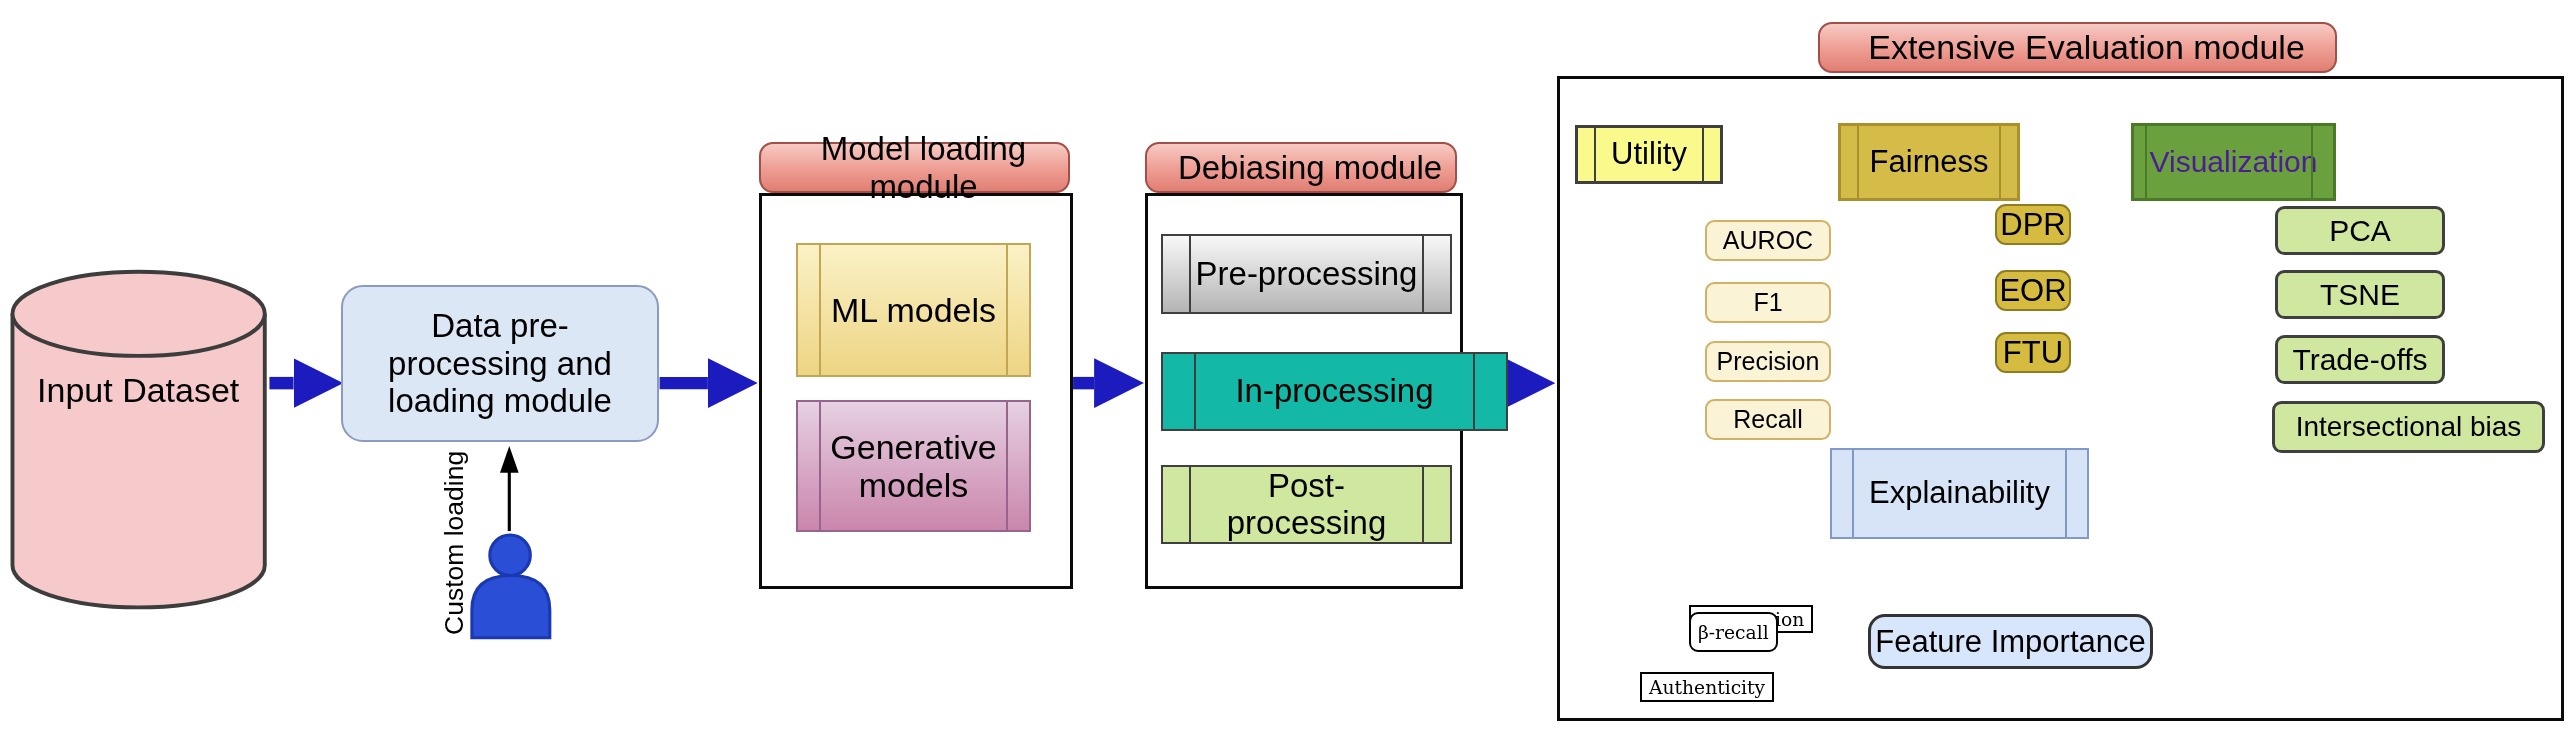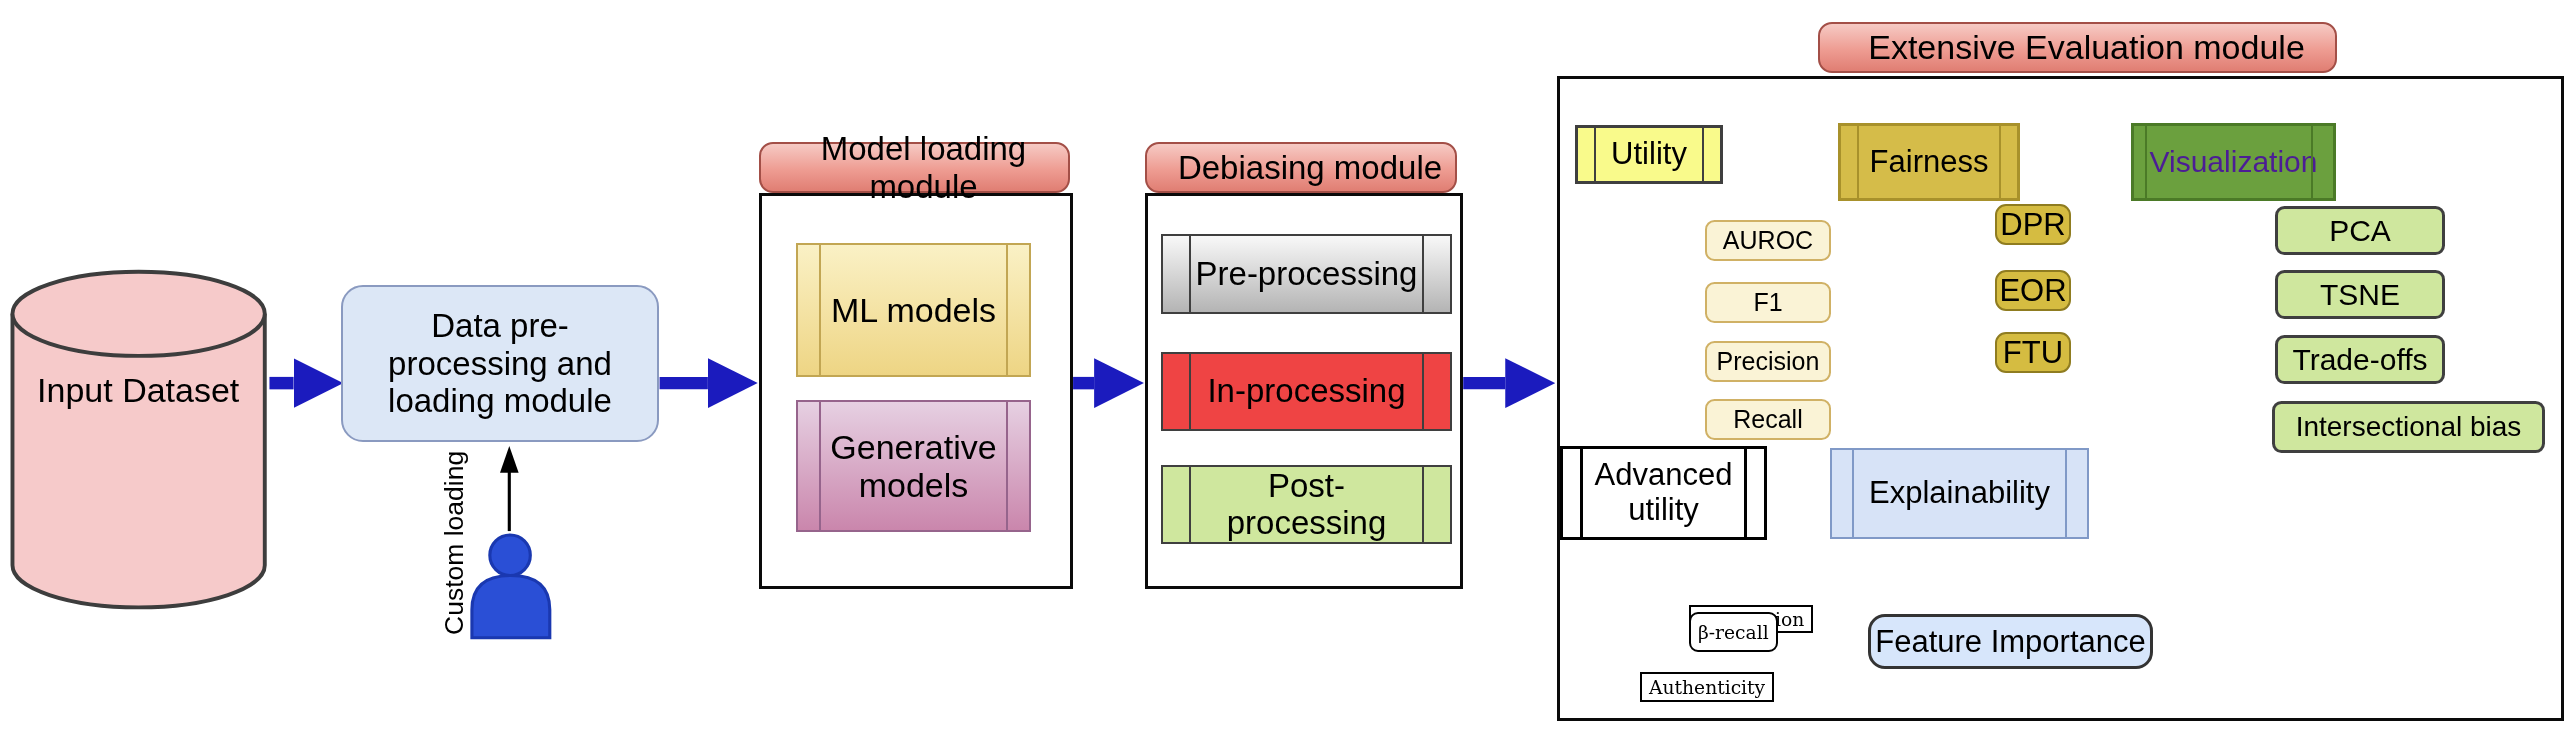--- a/index.html
+++ b/index.html
@@ -111,22 +111,22 @@
   </div>
 
   <div class="box hdr" style="left:1145px;top:142px;width:312px;height:51px;">Debiasing module</div>
   <div class="box container" style="left:1145px;top:193px;width:318px;height:396px;"></div>
   <div class="proc" style="left:1161px;top:234px;width:291px;height:80px;font-size:33px;
        background:linear-gradient(#f8f8f8,#b4b4b4);border:2.3px solid #3f3f3f;">
     <i class="bar bl" style="background:#3f3f3f;"></i>
     <i class="bar br" style="background:#3f3f3f;"></i>
     <span>Pre-processing</span>
   </div>
-  <div class="proc" style="left:1161px;top:352px;width:291px;height:79px;font-size:33px;
-       background:#ef4444;border:2.3px solid #3f3f3f;">
+  <div class="proc" style="left:1161px;top:352px;width:347px;height:79px;font-size:33px;
+       background:#14b8a6;border:2.3px solid #3f3f3f;">
     <i class="bar bl" style="background:#3f3f3f;"></i>
     <i class="bar br" style="background:#3f3f3f;"></i>
     <span>In-processing</span>
   </div>
   <div class="proc" style="left:1161px;top:465px;width:291px;height:79px;font-size:33px;
        background:#cfe79e;border:2.3px solid #3f3f3f;">
     <i class="bar bl" style="background:#3f3f3f;"></i>
     <i class="bar br" style="background:#3f3f3f;"></i>
     <span style="width:183px;">Post-processing</span>
   </div>
@@ -170,26 +170,20 @@
   </div>
   <div class="rounded-item" style="left:2275px;top:206px;width:170px;height:49px;font-size:30px;
        background:#cfe79e;border:3.1px solid #3f3f3f;border-radius:9.4px;">PCA</div>
   <div class="rounded-item" style="left:2275px;top:270px;width:170px;height:49px;font-size:30px;
        background:#cfe79e;border:3.1px solid #3f3f3f;border-radius:9.4px;">TSNE</div>
   <div class="rounded-item" style="left:2275px;top:335px;width:170px;height:49px;font-size:30px;
        background:#cfe79e;border:3.1px solid #3f3f3f;border-radius:9.4px;">Trade-offs</div>
   <div class="rounded-item" style="left:2272px;top:401px;width:273px;height:52px;font-size:28px;
        background:#cfe79e;border:3.1px solid #3f3f3f;border-radius:9.4px;">Intersectional bias</div>
 
-  <div class="proc" style="left:1560px;top:446px;width:207px;height:94px;font-size:31px;
-       background:#fff;border:3.9px solid #000;">
-    <i class="bar" style="left:17px;background:#000;width:3.1px;"></i>
-    <i class="bar" style="right:17px;background:#000;width:3.1px;"></i>
-    <span style="width:148px;">Advanced utility</span>
-  </div>
   <div class="mini" style="left:1689px;top:605px;height:28px;">α-precision</div>
   <div class="mini" style="left:1689px;top:612px;height:40px;border-radius:9px;">β-recall</div>
   <div class="mini" style="left:1640px;top:672px;height:30px;">Authenticity</div>
 
   <div class="proc" style="left:1830px;top:448px;width:259px;height:91px;font-size:31px;
        background:#d7e3f7;border:2.3px solid #8099c7;">
     <i class="bar" style="left:20px;background:#8099c7;"></i>
     <i class="bar" style="right:20px;background:#8099c7;"></i>
     <span>Explainability</span>
   </div>

